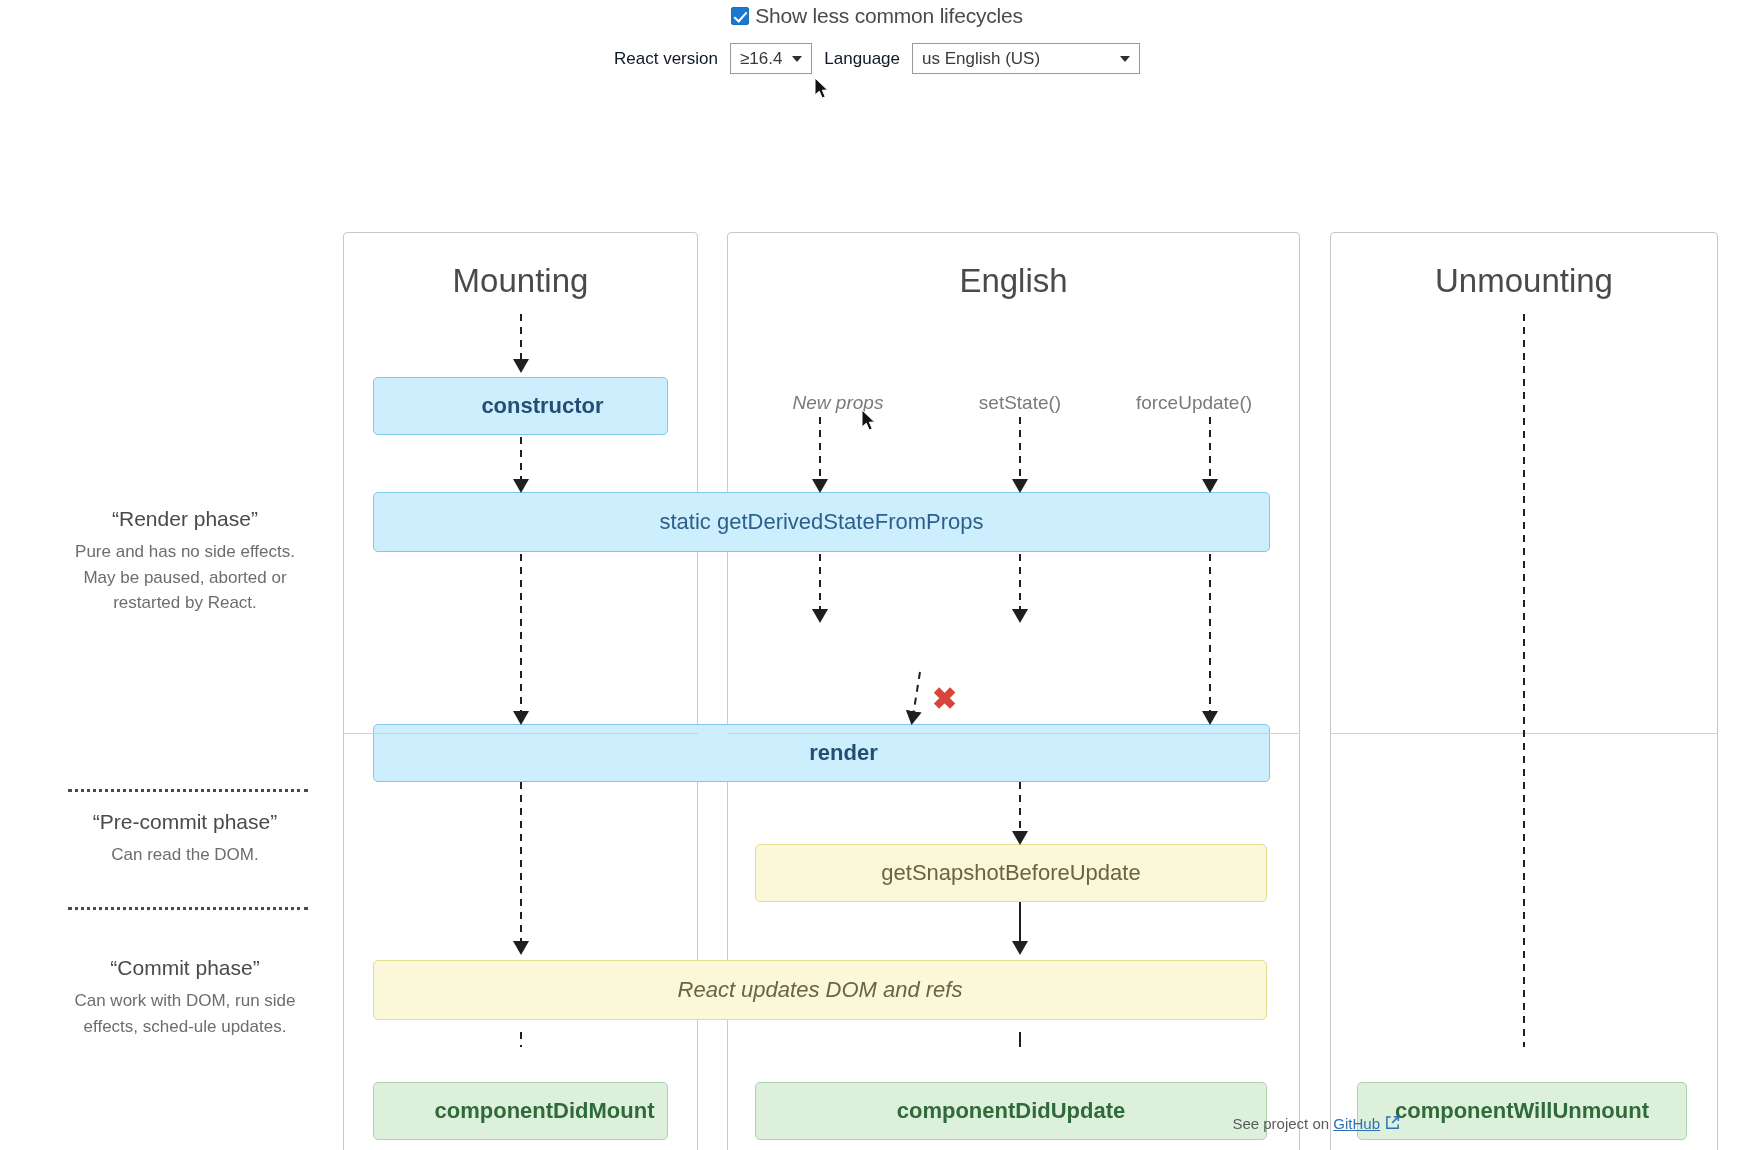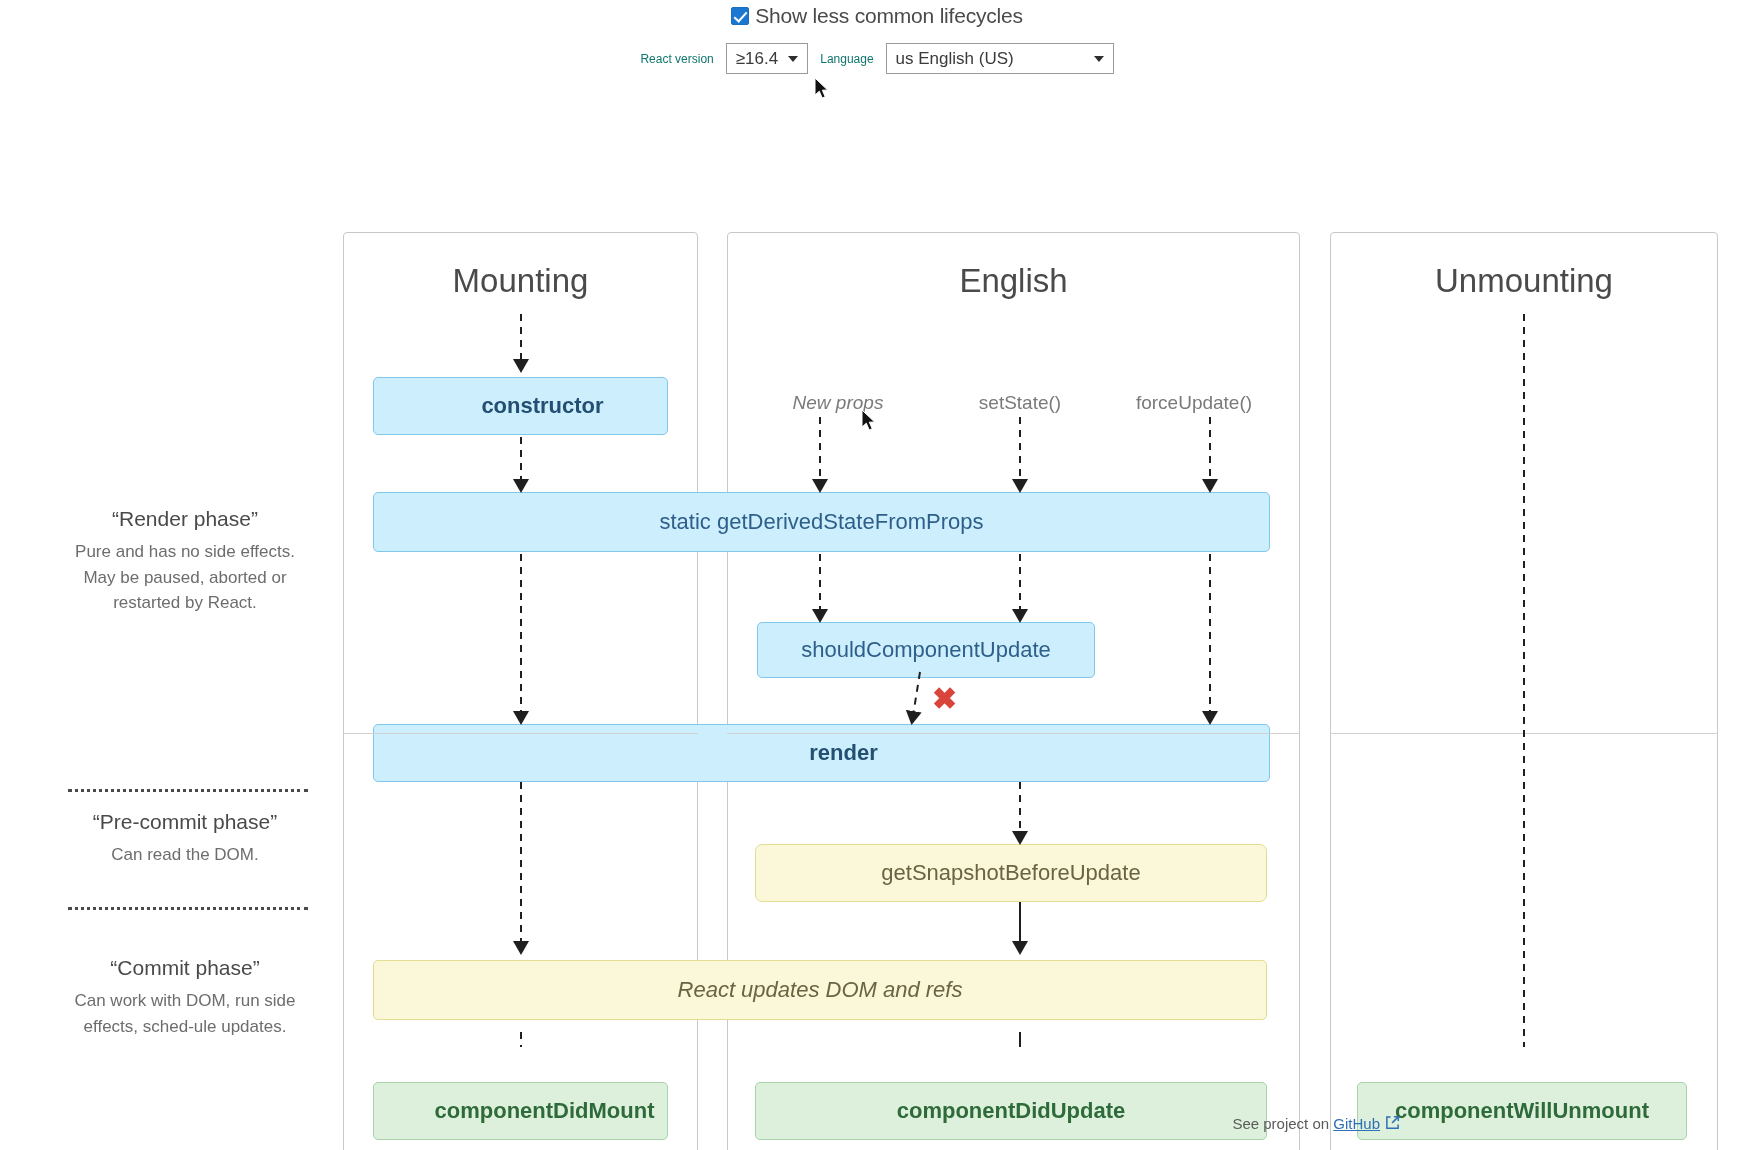--- a/index.html
+++ b/index.html
@@ -43,21 +43,21 @@
     letter-spacing: -0.2px;
     cursor: pointer;
     line-height: 1.1;
   }
 
   .controls-row {
     display: flex; align-items: center; justify-content: center;
     gap: 12px;
     margin-top: 16px;
   }
-  .ctrl-label { font-size: 12px; color: #0f766e; }
+  .ctrl-label { font-size: 17px; color: #0f172a; }
   .select-box {
     display: inline-flex; align-items: center; justify-content: space-between;
     gap: 10px;
     border: 1px solid #9a9a9a;
     background: #ffffff;
     font-size: 17px;
     color: #3a3a3a;
     padding: 5px 9px;
     height: 31px;
     cursor: pointer;
@@ -306,25 +306,24 @@
       <line x1="1524" y1="222" x2="1524" y2="988" stroke-dasharray="7,6"></line>
     </g>
   </svg>
 
   <div class="xmark" style="left:932px; top:592px;">✖</div>
 
   <div class="box box-blue bold" style="left:373px; top:285px; width:295px; height:58px;">constructor</div>
 
   <div class="box box-blue" style="left:373px; top:400px; width:897px; height:60px;">static getDerivedStateFromProps</div>
 
-  <div class="box box-blue" style="left:757px; top:530px; width:338px; height:56px;">shouldComponentUpdate</div>
 
   <div class="box box-blue bold" style="left:373px; top:632px; width:897px; height:58px;">render</div>
 
-  <div class="box box-yellow" style="left:755px; top:752px; width:512px; height:58px;border-radius:7px;">getSnapshotBeforeUpdate</div>
+  <div class="box box-yellow" style="left:755px; top:752px; width:512px; height:58px;">getSnapshotBeforeUpdate</div>
 
   <div class="box box-yellow italic" style="left:373px; top:868px; width:894px; height:60px;">React updates DOM and refs</div>
 
   <div class="box box-green" style="left:373px; top:990px; width:295px; height:58px;padding-left:48px;">componentDidMount</div>
 
   <div class="box box-green" style="left:755px; top:990px; width:512px; height:58px;">componentDidUpdate</div>
 
   <div class="box box-green" style="left:1357px; top:990px; width:330px; height:58px;">componentWillUnmount</div>
 
   <svg class="cursor" style="left:862px; top:318px;" viewBox="0 0 15 22">

